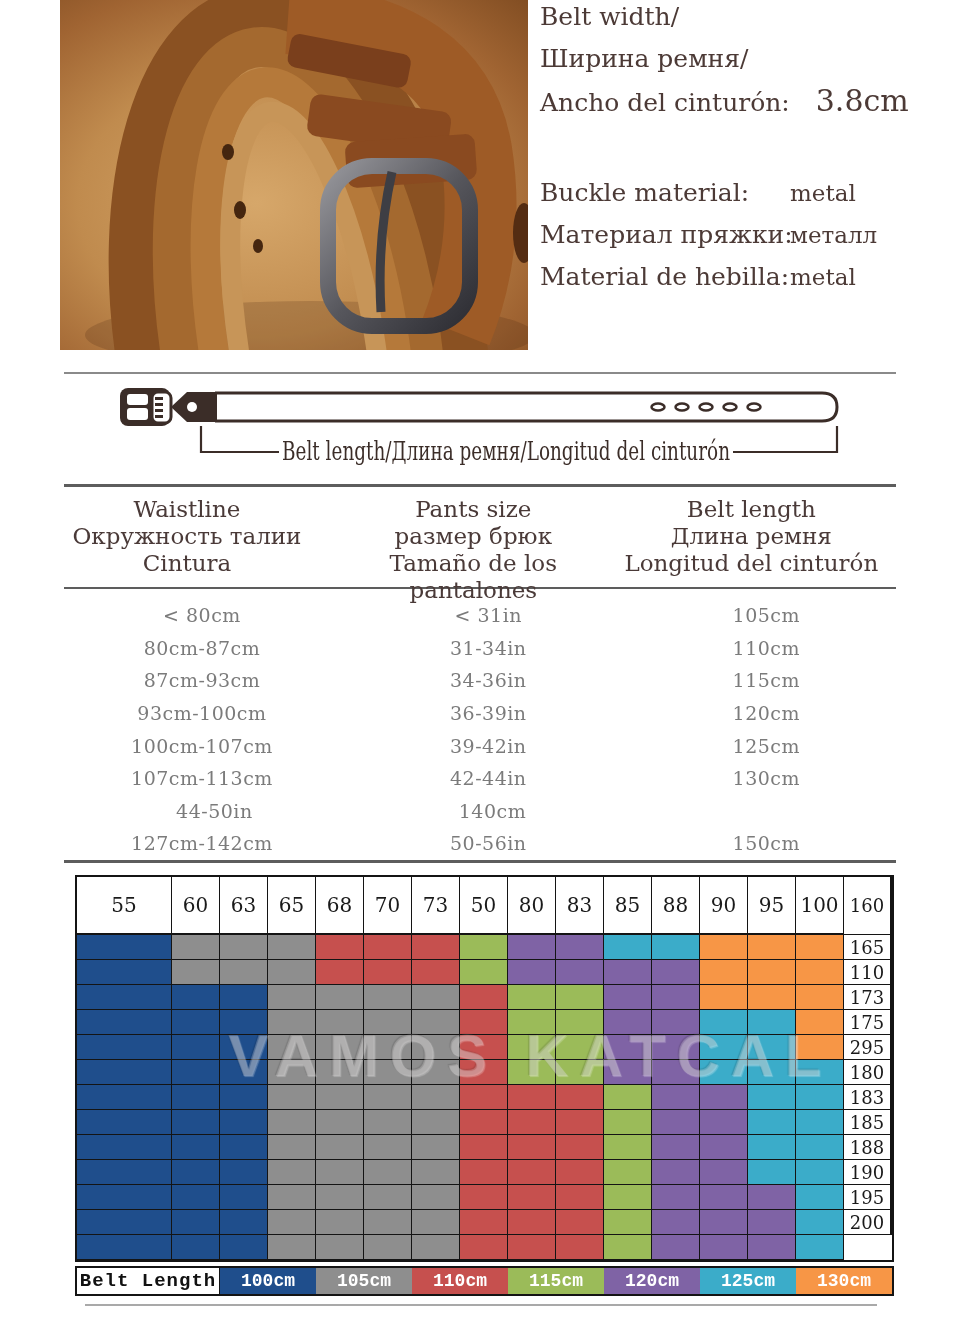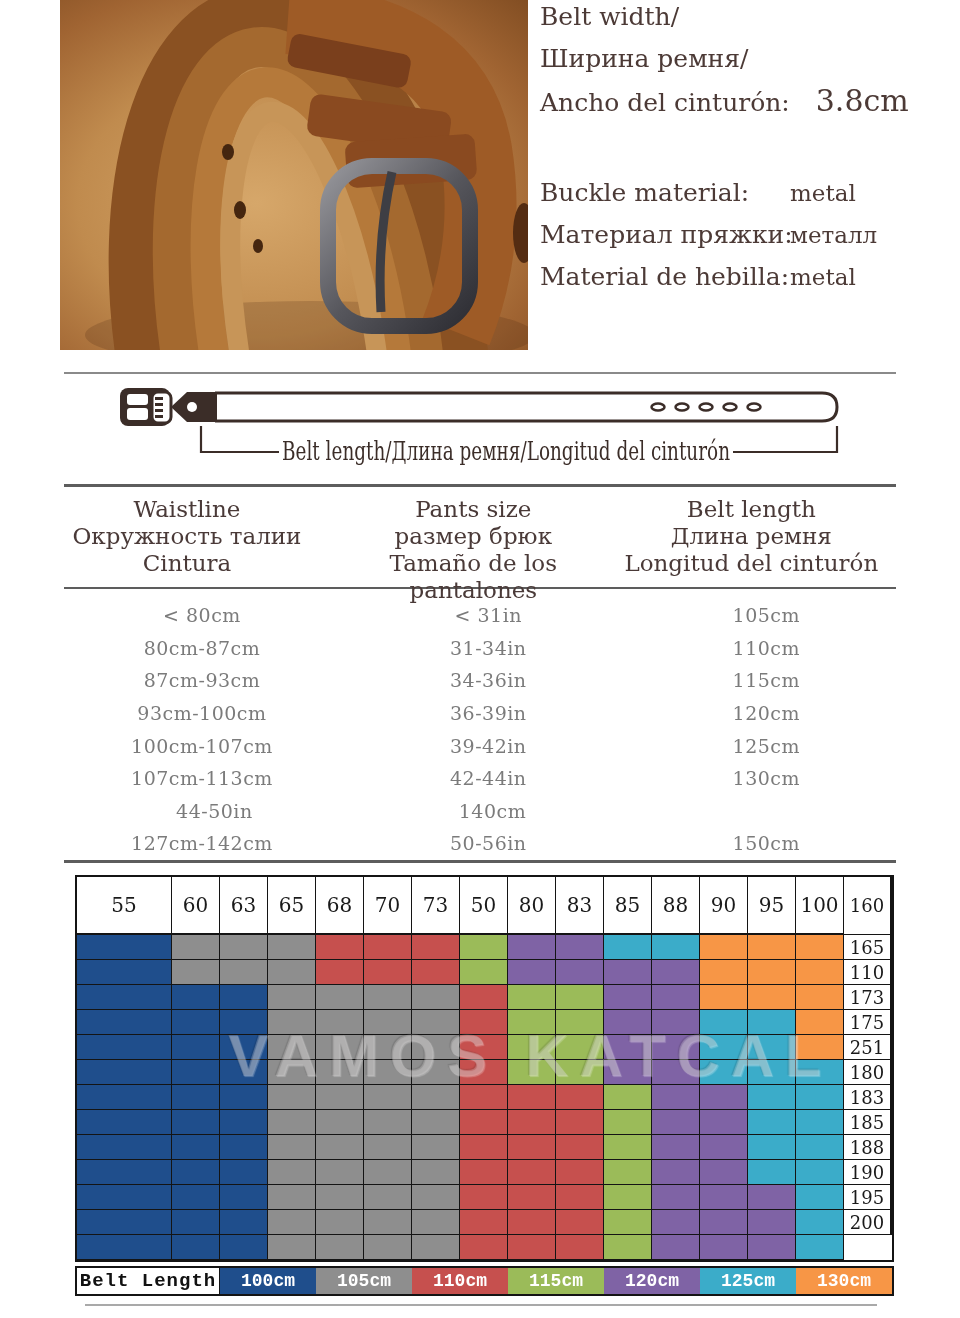--- a/index.html
+++ b/index.html
@@ -325,21 +325,21 @@
       <div class="hm-cell" title="105cm" style="background: rgb(142, 142, 142);"></div>
       <div class="hm-cell" title="105cm" style="background: rgb(142, 142, 142);"></div>
       <div class="hm-cell" title="110cm" style="background: rgb(198, 80, 78);"></div>
       <div class="hm-cell" title="115cm" style="background: rgb(155, 187, 89);"></div>
       <div class="hm-cell" title="115cm" style="background: rgb(155, 187, 89);"></div>
       <div class="hm-cell" title="120cm" style="background: rgb(127, 99, 165);"></div>
       <div class="hm-cell" title="120cm" style="background: rgb(127, 99, 165);"></div>
       <div class="hm-cell" title="125cm" style="background: rgb(59, 172, 201);"></div>
       <div class="hm-cell" title="125cm" style="background: rgb(59, 172, 201);"></div>
       <div class="hm-cell" title="130cm" style="background: rgb(247, 150, 70);"></div>
-      <div class="hm-cell hm-hcell">251</div>
+      <div class="hm-cell hm-hcell">295</div>
       <div class="hm-cell" title="100cm" style="background: rgb(31, 78, 140);"></div>
       <div class="hm-cell" title="100cm" style="background: rgb(31, 78, 140);"></div>
       <div class="hm-cell" title="100cm" style="background: rgb(31, 78, 140);"></div>
       <div class="hm-cell" title="105cm" style="background: rgb(142, 142, 142);"></div>
       <div class="hm-cell" title="105cm" style="background: rgb(142, 142, 142);"></div>
       <div class="hm-cell" title="105cm" style="background: rgb(142, 142, 142);"></div>
       <div class="hm-cell" title="105cm" style="background: rgb(142, 142, 142);"></div>
       <div class="hm-cell" title="110cm" style="background: rgb(198, 80, 78);"></div>
       <div class="hm-cell" title="115cm" style="background: rgb(155, 187, 89);"></div>
       <div class="hm-cell" title="115cm" style="background: rgb(155, 187, 89);"></div>

